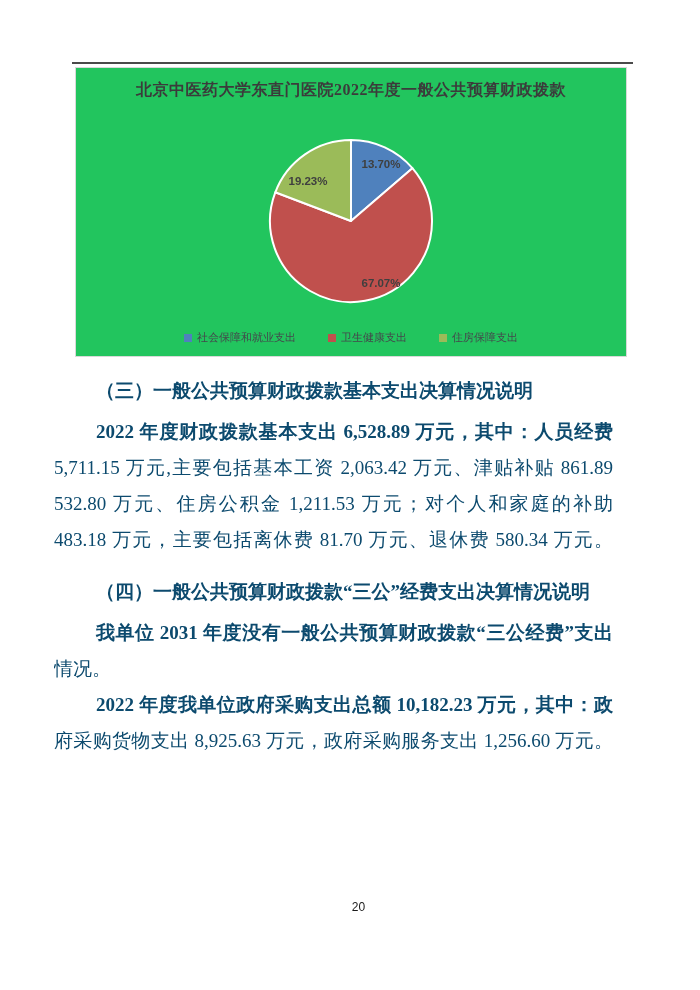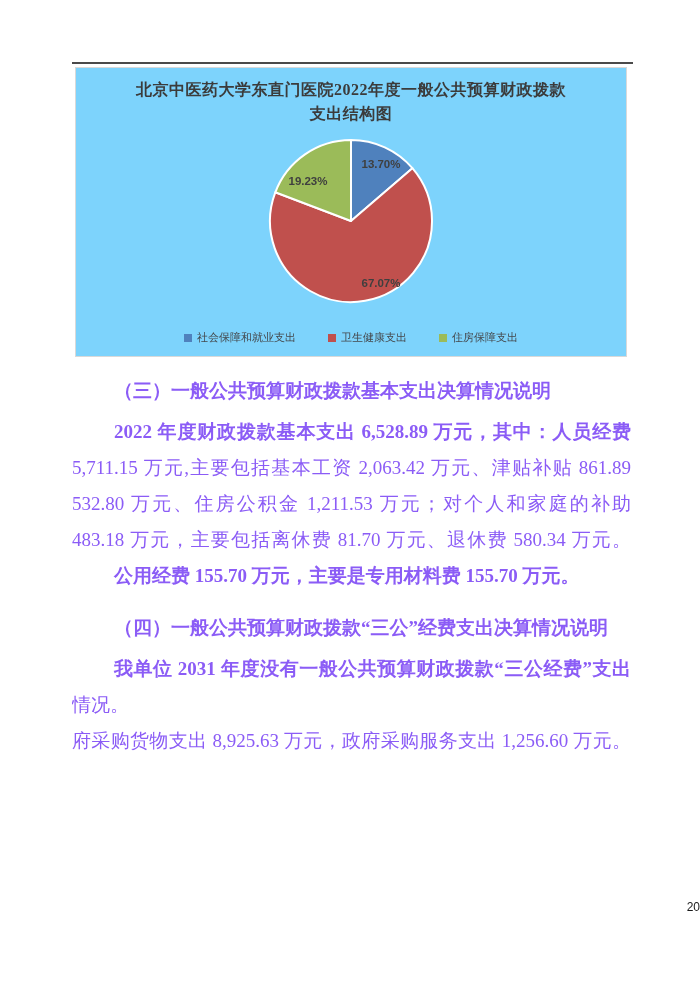--- a/index.html
+++ b/index.html
@@ -6,71 +6,70 @@
   .page {
     position:relative; width:700px; height:990px; background:#ffffff;
     font-family:"Liberation Serif","DejaVu Serif",serif; overflow:hidden;
   }
   .top-rule {
     position:absolute; left:72px; top:62px; width:561px; height:2px;
     background:#4a4a4a;
   }
   .chart-box {
     position:absolute; left:75px; top:67px; width:552px; height:290px;
-    border:1px solid #d9d9d9; background:#7dd3fc; box-sizing:border-box;
+    border:1px solid #d9d9d9; background:#22c55e; box-sizing:border-box;
   }
   .chart-title {
     position:absolute; top:10px; left:0; right:0; text-align:center;
     font-weight:bold; font-size:16px; line-height:24px; color:#3b3b3b;
     letter-spacing:0.5px; z-index:2;
   }
   svg.pie { position:absolute; left:0; top:0; width:550px; height:288px; }
   .pie-label {
     font-family:"Liberation Sans","DejaVu Sans",sans-serif;
     font-size:11.5px; font-weight:600; fill:#3f3f3f;
   }
   .legend {
     position:absolute; left:0; right:0; bottom:11px;
     display:flex; justify-content:center; align-items:center; gap:32px;
     font-family:"Liberation Sans","DejaVu Sans",sans-serif;
     font-size:11px; color:#44484c;
   }
   .legend-item { display:flex; align-items:center; gap:5px; }
   .swatch { width:8px; height:8px; display:inline-block; }
   .text-body {
-    position:absolute; left:72px; top:357px; width:559px;
-    font-size:19px; color:#8b5cf6;
+    position:absolute; left:54px; top:357px; width:559px;
+    font-size:19px; color:#0c4a6e;
   }
   .h {
     font-weight:bold; line-height:36px; padding-left:42px;
     margin:16px 0 5px 0;
   }
   .line {
     line-height:36px; max-height:36px; overflow:hidden;
     text-align:justify; text-align-last:justify;
   }
   .line.first { padding-left:42px;font-weight:bold; }
   .line.end { text-align-last:left; }
   .page-number {
-    position:absolute; top:900px; left:0; right:0; text-align:right;
+    position:absolute; top:900px; left:0; right:0; text-align:center;
     font-family:"Liberation Sans","DejaVu Sans",sans-serif;
     font-size:12px; color:#1a1a1a;margin-left:17px;
   }
 </style>
 </head>
 <body>
 
 <div class="page">
 
   <div class="top-rule"></div>
 
   <div class="chart-box">
     <div class="chart-title">
       <div>北京中医药大学东直门医院2022年度一般公共预算财政拨款</div>
-      <div>支出结构图</div>
     </div>
 
     <svg class="pie" viewBox="0 0 550 288" aria-hidden="true">
       <g stroke="#ffffff" stroke-width="2" stroke-linejoin="round">
         <path d="M275,153 L275.0,72.0 A81,81 0 0 1 336.4,100.2 Z" fill="#4F81BD"></path>
         <path d="M275,153 L336.4,100.2 A81,81 0 1 1 199.3,124.3 Z" fill="#C0504D"></path>
         <path d="M275,153 L199.3,124.3 A81,81 0 0 1 275.0,72.0 Z" fill="#9BBB59"></path>
       </g>
       <text class="pie-label" x="305" y="97" text-anchor="middle" dominant-baseline="middle">13.70%</text>
       <text class="pie-label" x="305" y="216" text-anchor="middle" dominant-baseline="middle">67.07%</text>
@@ -92,24 +91,24 @@
       </span>
     </div>
   </div>
 
   <div class="text-body">
     <div class="h">（三）一般公共预算财政拨款基本支出决算情况说明</div>
     <div class="line first">2022 年度财政拨款基本支出 6,528.89 万元，其中：人员经费</div>
     <div class="line">5,711.15 万元,主要包括基本工资 2,063.42 万元、津贴补贴 861.89</div>
     <div class="line">532.80 万元、住房公积金 1,211.53 万元；对个人和家庭的补助</div>
     <div class="line">483.18 万元，主要包括离休费 81.70 万元、退休费 580.34 万元。</div>
-    <div class="line first end">公用经费 155.70 万元，主要是专用材料费 155.70 万元。</div>
 
     <div class="h">（四）一般公共预算财政拨款“三公”经费支出决算情况说明</div>
     <div class="line first">我单位 2031 年度没有一般公共预算财政拨款“三公经费”支出</div>
     <div class="line end">情况。</div>
 
+    <div class="line first">2022 年度我单位政府采购支出总额 10,182.23 万元，其中：政</div>
     <div class="line">府采购货物支出 8,925.63 万元，政府采购服务支出 1,256.60 万元。</div>
   </div>
 
   <div class="page-number">20</div>
 
 </div>
 
 </body></html>

